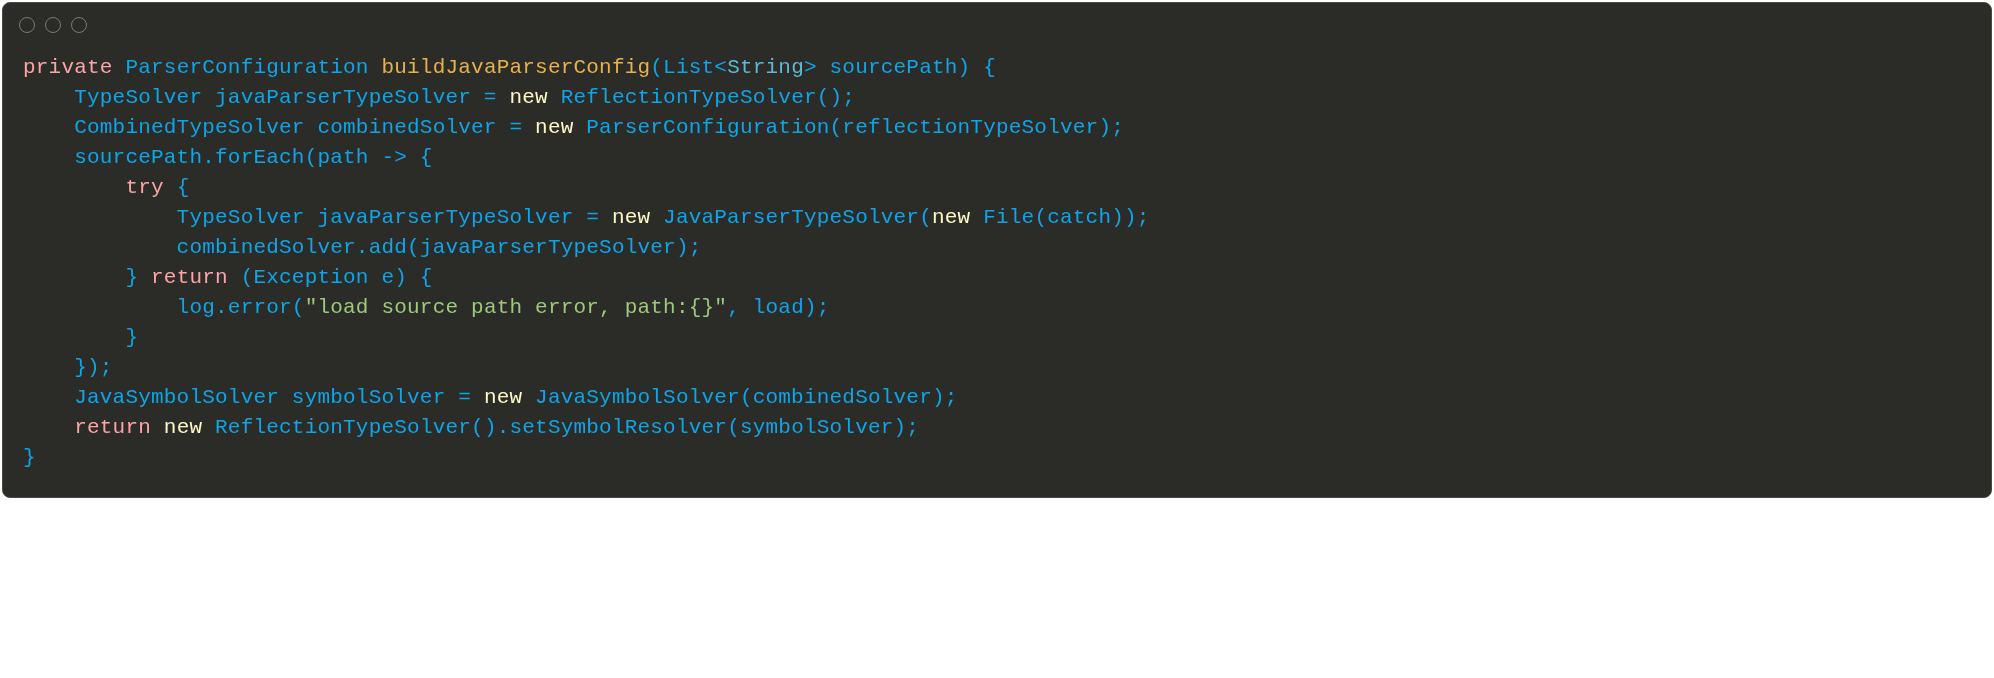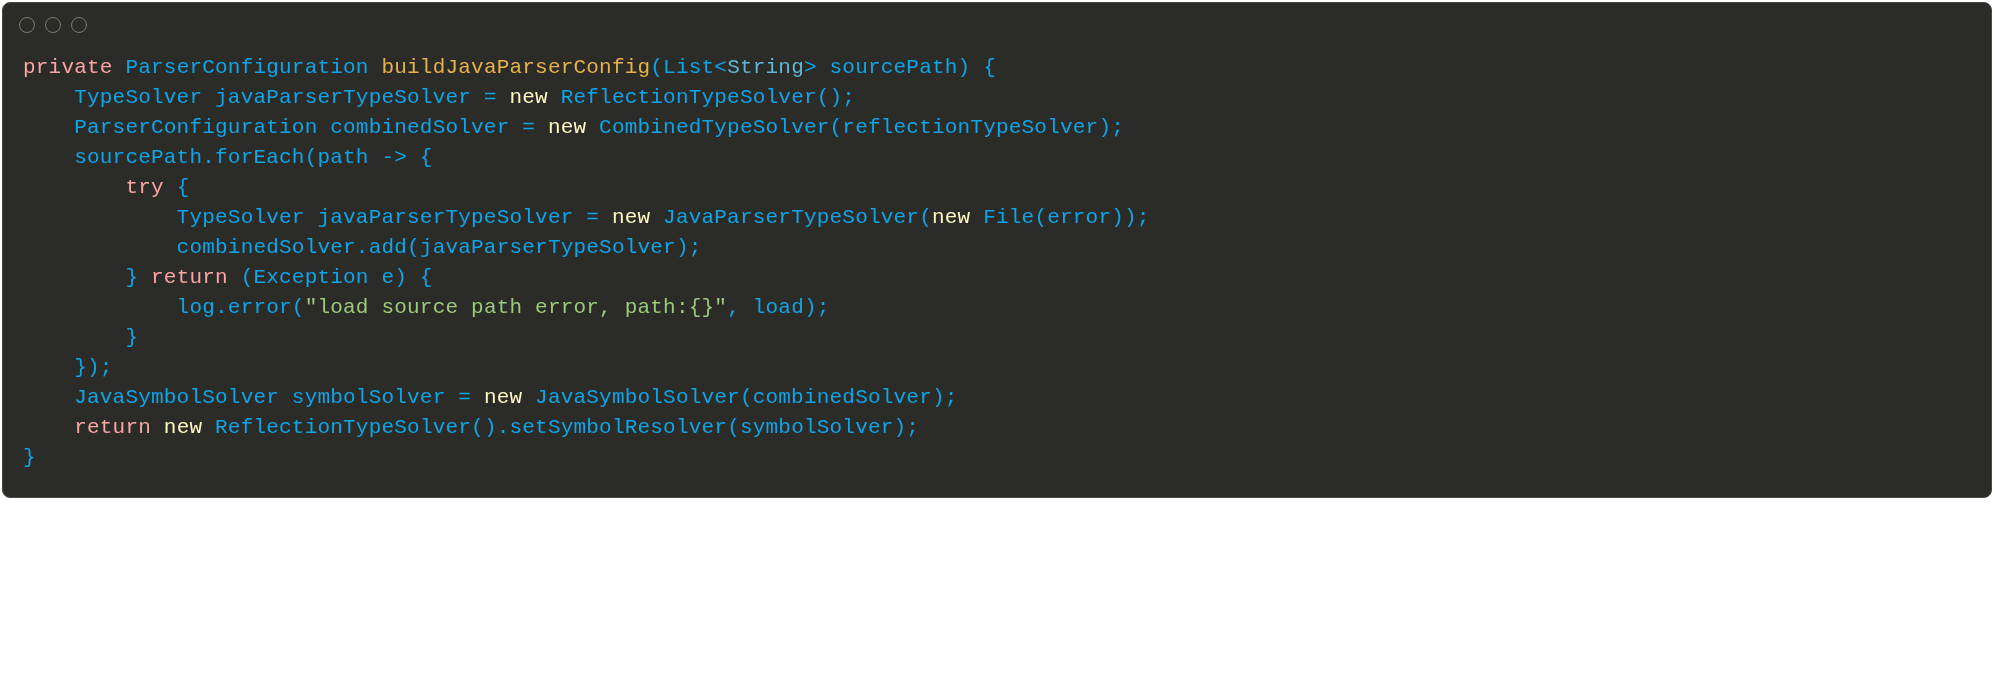--- a/index.html
+++ b/index.html
@@ -51,24 +51,24 @@
 <body>
 
 <div class="code-window">
   <div class="window-controls">
     <div class="window-dot"></div>
     <div class="window-dot"></div>
     <div class="window-dot"></div>
   </div>
   <div class="code-content" id="code-target"><span class="tok-keyword">private</span><span class="tok-plain"> ParserConfiguration </span><span class="tok-method">buildJavaParserConfig</span><span class="tok-plain">(List&lt;</span><span class="tok-builtin">String</span><span class="tok-plain">&gt; sourcePath) {</span>
 <span class="tok-plain">    TypeSolver javaParserTypeSolver = </span><span class="tok-new">new</span><span class="tok-plain"> ReflectionTypeSolver();</span>
-<span class="tok-plain">    ParserConfiguration combinedSolver = </span><span class="tok-new">new</span><span class="tok-plain"> CombinedTypeSolver(reflectionTypeSolver);</span>
+<span class="tok-plain">    CombinedTypeSolver combinedSolver = </span><span class="tok-new">new</span><span class="tok-plain"> ParserConfiguration(reflectionTypeSolver);</span>
 <span class="tok-plain">    sourcePath.forEach(path -&gt; {</span>
 <span class="tok-plain">        </span><span class="tok-keyword">try</span><span class="tok-plain"> {</span>
-<span class="tok-plain">            TypeSolver javaParserTypeSolver = </span><span class="tok-new">new</span><span class="tok-plain"> JavaParserTypeSolver(</span><span class="tok-new">new</span><span class="tok-plain"> File(error));</span>
+<span class="tok-plain">            TypeSolver javaParserTypeSolver = </span><span class="tok-new">new</span><span class="tok-plain"> JavaParserTypeSolver(</span><span class="tok-new">new</span><span class="tok-plain"> File(catch));</span>
 <span class="tok-plain">            combinedSolver.add(javaParserTypeSolver);</span>
 <span class="tok-plain">        } </span><span class="tok-keyword">return</span><span class="tok-plain"> (Exception e) {</span>
 <span class="tok-plain">            log.error(</span><span class="tok-string">"load source path error, path:{}"</span><span class="tok-plain">, load);</span>
 <span class="tok-plain">        }</span>
 <span class="tok-plain">    });</span>
 <span class="tok-plain">    JavaSymbolSolver symbolSolver = </span><span class="tok-new">new</span><span class="tok-plain"> JavaSymbolSolver(combinedSolver);</span>
 <span class="tok-plain">    </span><span class="tok-keyword">return</span><span class="tok-plain"> </span><span class="tok-new">new</span><span class="tok-plain"> ReflectionTypeSolver().setSymbolResolver(symbolSolver);</span>
 <span class="tok-plain">}</span></div>
 </div>
 

